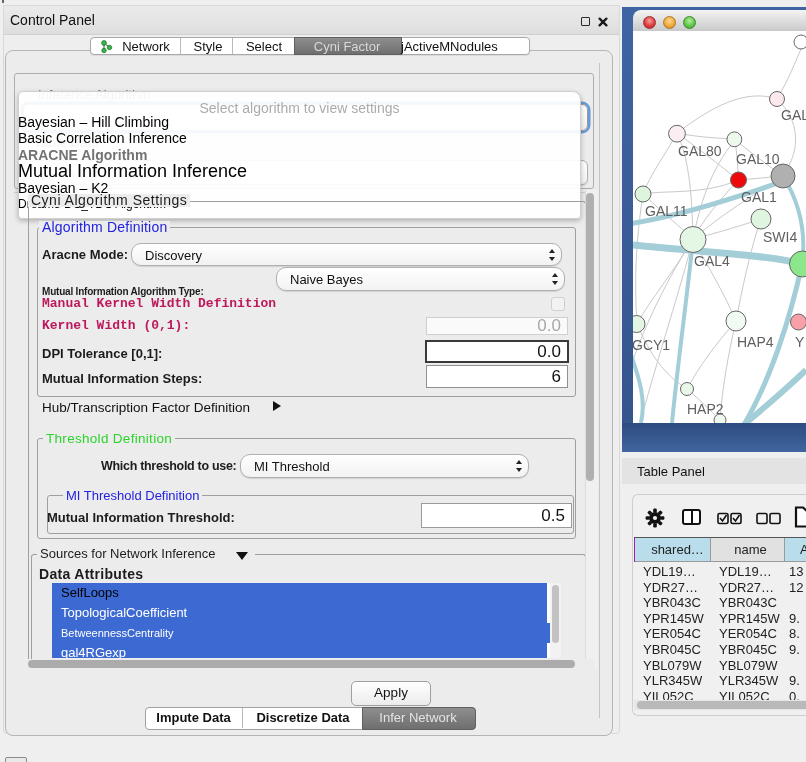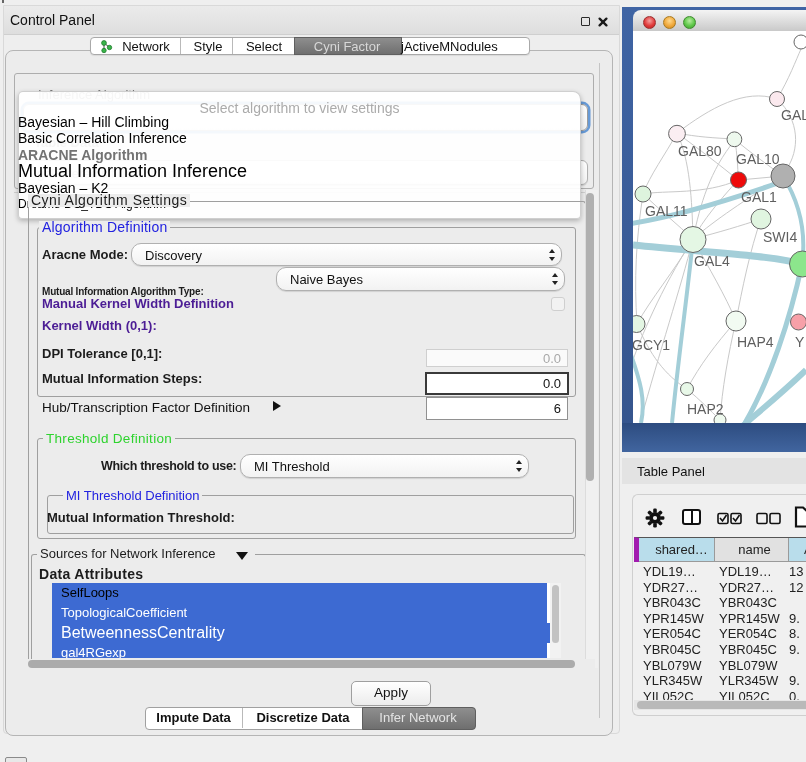--- a/index.html
+++ b/index.html
@@ -1,26 +1,26 @@
 <!DOCTYPE html>
 <html><head>
 <meta charset="utf-8">
 <style>
 html,body{margin:0;padding:0;}
 body{width:806px;height:762px;background:#efefef;font-family:"Liberation Sans",sans-serif;position:relative;overflow:hidden;}
 .abs{position:absolute;}
 .b13{font-size:13px;font-weight:bold;color:#1c1c1c;}
-.g13{font-size:13px;font-weight:bold;color:#4c1d95;}
+.g13{font-size:13px;font-weight:bold;color:#be185d;font-family:Liberation Mono, monospace;}
 
 .combo{position:absolute;background:linear-gradient(#ffffff,#f2f2f2);border:1px solid #b0b0b0;border-radius:10px;box-shadow:0 1px 1px rgba(0,0,0,0.12);}
 .combo .ct{position:absolute;left:13px;top:50%;transform:translateY(-50%);font-size:13px;color:#111;}
 .steppers{position:absolute;right:4px;top:50%;transform:translateY(-50%);width:9px;height:12px;}
 .steppers:before{content:"";position:absolute;left:1px;top:0;border-left:3.5px solid transparent;border-right:3.5px solid transparent;border-bottom:4.5px solid #222;}
 .steppers:after{content:"";position:absolute;left:1px;bottom:0;border-left:3.5px solid transparent;border-right:3.5px solid transparent;border-top:4.5px solid #222;}
-.field{position:absolute;background:#fff;border:1px solid #919191;box-sizing:border-box;text-align:center;font-size:13px;color:#111;padding-right:6px;display:flex;align-items:center;justify-content:flex-end;margin-top:32px;}
+.field{position:absolute;background:#fff;border:1px solid #919191;box-sizing:border-box;text-align:center;font-size:17px;color:#111;padding-right:6px;display:flex;align-items:center;justify-content:flex-end;}
 .groupbox{position:absolute;border:1px solid #9f9f9f;border-radius:3px;}
 .gtitle{position:absolute;background:#ececec;padding:0 3px;font-size:13px;line-height:13px;}
 </style>
 </head>
 <body>
 
 <div class="abs" style="left:2px;top:0;width:2px;height:3px;background:#666;"></div>
 
 <div class="abs" id="cp" style="left:3px;top:5px;width:617px;height:729px;background:#eeeeee;border:1px solid #d9d9d9;border-radius:0 0 4px 4px;box-sizing:border-box;">
 
@@ -105,30 +105,31 @@
   <div class="groupbox" style="left:33px;top:432px;width:537px;height:99px;"></div>
   <div class="gtitle" style="left:39px;top:426px;color:#2ed32e;font-size:13.5px;letter-spacing:0.3px;">Threshold Definition</div>
   <div class="abs b13" style="left:97px;top:453px;font-size:12.5px;letter-spacing:-0.3px;">Which threshold to use:</div>
   <div class="combo" style="left:236px;top:448px;width:287px;height:22px;">
       <div class="ct">MI Threshold</div>
       <span class="steppers"></span>
     </div>
   <div class="groupbox" style="left:43px;top:489px;width:525px;height:37px;"></div>
   <div class="gtitle" style="left:59px;top:483px;color:#2222e0;">MI Threshold Definition</div>
   <div class="abs b13" style="left:43px;top:504px;">Mutual Information Threshold:</div>
+  <div class="field" style="left:417px;top:497px;width:151px;height:25px;border-color:#9a9a9a;">0.5</div>
 
   <div class="groupbox" style="left:27px;top:548px;width:553px;height:107px;border-radius:3px 3px 0 0;border-bottom:none;"></div>
   <div class="gtitle" style="left:33px;top:541px;color:#1c1c1c;">Sources for Network Inference</div>
   <div class="abs" style="left:215px;top:548px;width:36px;height:8px;background:#ececec;"></div>
   <div class="abs" style="left:232px;top:546px;width:0;height:0;border-left:6.5px solid transparent;border-right:6.5px solid transparent;border-top:8px solid #111;"></div>
   <div class="abs b13" style="left:35px;top:560px;font-size:14px;letter-spacing:0.3px;">Data Attributes</div>
   <div class="abs" style="left:48px;top:577px;width:509px;height:75px;background:#fff;overflow:hidden;">
     <div style="background:#3d6ad2;color:#000000;font-size:13px;height:20px;line-height:20px;padding-left:9px;width:495px;box-sizing:border-box;">SelfLoops</div>
     <div style="background:#3d6ad2;color:#fff;font-size:13px;height:20px;line-height:20px;padding-left:9px;width:495px;box-sizing:border-box;">TopologicalCoefficient</div>
-    <div style="background:#3d6ad2;color:#fff;font-size:16px;height:20px;line-height:20px;padding-left:9px;width:527px;box-sizing:border-box;">BetweennessCentrality</div>
+    <div style="background:#3d6ad2;color:#fff;font-size:11px;height:20px;line-height:20px;padding-left:9px;width:527px;box-sizing:border-box;">BetweennessCentrality</div>
     <div style="background:#3d6ad2;color:#fff;font-size:13px;height:20px;line-height:20px;padding-left:9px;width:495px;box-sizing:border-box;">gal4RGexp</div>
   </div>
   <div class="abs" style="left:546px;top:577px;width:11px;height:75px;background:#f2f2f2;"></div>
   <div class="abs" style="left:548px;top:579px;width:7px;height:58px;background:#c2c2c2;border-radius:4px;"></div>
 
   <div class="abs" style="left:581px;top:184px;width:12px;height:478px;background:#f0f0f0;border-left:1px solid #dcdcdc;"></div>
   <div class="abs" style="left:581.5px;top:187px;width:8.5px;height:288px;background:#b0b0b0;border-radius:4.5px;"></div>
 
   <div class="abs" style="left:20px;top:653px;width:571px;height:10px;background:#ececec;"></div>
   <div class="abs" style="left:24px;top:654px;width:547px;height:8px;background:#ababab;border-radius:4px;"></div>
@@ -255,21 +256,21 @@
     <rect x="40" y="1.5" width="10" height="10" rx="1.5"></rect>
     <rect x="53" y="1.5" width="10" height="10" rx="1.5"></rect>
   </g>
   <path d="M 3 6 L 5.5 9 L 9.5 3" stroke="#111" stroke-width="1.6" fill="none"></path>
   <path d="M 16 6 L 18.5 9 L 22.5 3" stroke="#111" stroke-width="1.6" fill="none"></path>
 </svg>
 <svg class="abs" style="left:794px;top:506px;" width="12" height="22" viewBox="0 0 12 22">
   <path d="M 2 1.5 L 9 1.5 L 14 6 L 14 20.5 L 2 20.5 Z" fill="#fff" stroke="#111" stroke-width="2.2"></path>
 </svg>
 
-<div class="abs" style="left:634px;top:537px;width:172px;height:25px;border-top:1px solid #555;border-left:5px solid #a21caf;box-sizing:border-box;">
+<div class="abs" style="left:634px;top:537px;width:172px;height:25px;border-top:1px solid #555;border-left:1px solid #a21caf;box-sizing:border-box;">
   <div class="abs" style="left:0;top:0;width:76px;height:24px;background:#b9ddeb;border-right:1px solid #9a9a9a;border-bottom:1px solid #9a9a9a;box-sizing:border-box;text-align:center;text-indent:10px;line-height:24px;font-size:13px;color:#222;">shared…</div>
   <div class="abs" style="left:76px;top:0;width:74px;height:24px;background:#e1e1e1;border-right:1px solid #9a9a9a;border-bottom:1px solid #9a9a9a;box-sizing:border-box;text-align:center;text-indent:6px;line-height:24px;font-size:13px;color:#222;">name</div>
   <div class="abs" style="left:150px;top:0;width:22px;height:24px;background:#b9ddeb;border-bottom:1px solid #9a9a9a;box-sizing:border-box;text-align:left;padding-left:15px;line-height:24px;font-size:13px;color:#222;overflow:hidden;">A</div>
 </div>
 <div class="abs" style="left:634px;top:564px;width:172px;height:137px;overflow:hidden;font-size:13px;color:#222;line-height:15.6px;">
   <div style="height:15.6px;">
       <span class="abs" style="left:9px;">YDL19…</span>
       <span class="abs" style="left:85px;">YDL19…</span>
       <span class="abs" style="left:155px;">13</span>
     </div>

